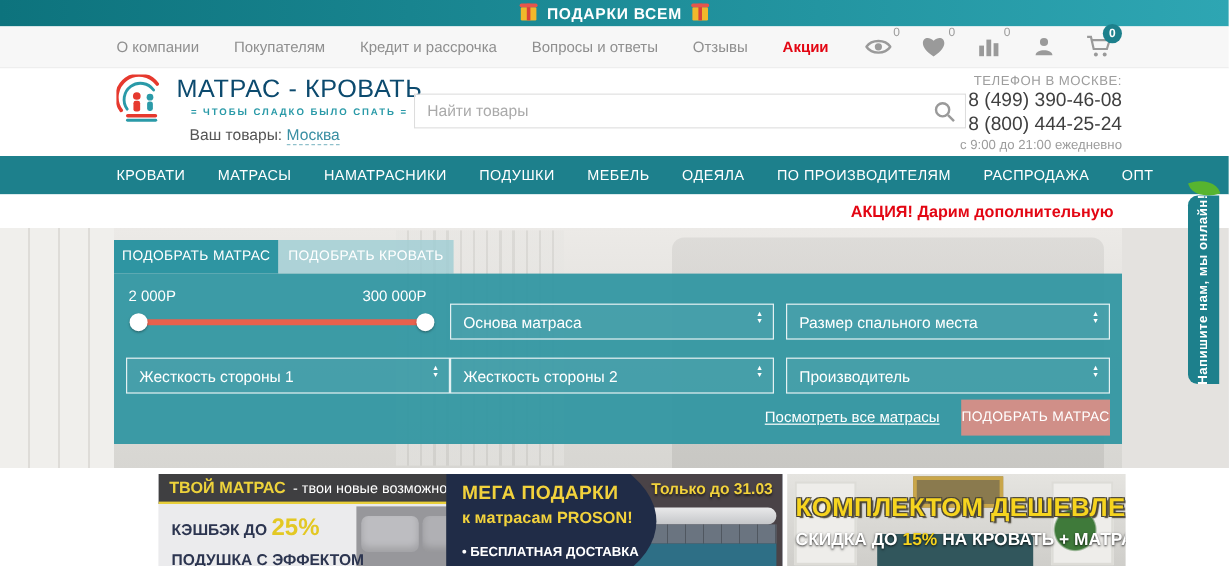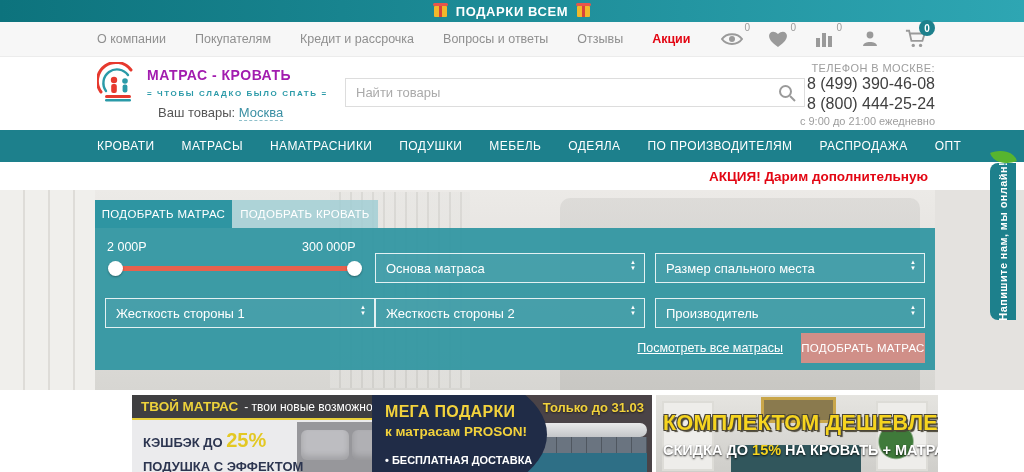--- a/index.html
+++ b/index.html
@@ -24,21 +24,21 @@
   .topbar-menu .akcii { color:#e30613; font-weight:bold; }
   .topbar-icons { position:absolute; right:97px; top:0; height:34px; display:flex; align-items:center; gap:24px; }
   .icon-wrap { position:relative; width:22px; height:22px; display:flex; align-items:center; justify-content:center; cursor:pointer; }
   .count-sup { position:absolute; top:-6px; right:-7px; font-size:10px; color:#9a9a9a; }
   .cart-badge { position:absolute; top:-8px; right:-8px; width:16px; height:16px; background:#1d808c; color:#fff;
     border-radius:50%; font-size:10px; font-weight:bold; display:flex; align-items:center; justify-content:center; }
 
   
   .header { top:57px; left:0; width:1024px; height:73px; background:#fff; }
   .logo { position:absolute; left:97px; top:5px; display:flex; align-items:flex-start; gap:6px; cursor:pointer; }
-  .logo-title { color:#a21caf; font-weight:bold; font-size:14px; letter-spacing:.5px; line-height:26px; }
+  .logo-title { color:#0c4a6e; font-weight:normal; font-size:21px; letter-spacing:.5px; line-height:26px; }
   .logo-tagline { color:#2a9aa8; font-size:8px; font-weight:bold; letter-spacing:1.6px; text-align:center; margin-top:1px; }
   .city-row { position:absolute; left:158px; top:48px; font-size:13px; color:#555; }
   .city-link { color:#3a8fa3; border-bottom:1px dashed #8fc0cb; cursor:pointer; }
   .search-box { position:absolute; left:345px; top:21px; width:460px; height:29px; border:1px solid #ddd; background:#fff; }
   .search-box input { width:100%; height:100%; border:none; outline:none; padding:0 34px 0 10px; font-size:13px;
     color:#444; font-family:"Liberation Sans",sans-serif; }
   .search-box input::placeholder { color:#aaa; }
   .search-glass { position:absolute; right:8px; top:5px; cursor:pointer; }
   .phones { position:absolute; right:89px; top:5px; text-align:right; }
   .phones-label { font-size:11px; color:#9d9d9d; letter-spacing:.4px; }

